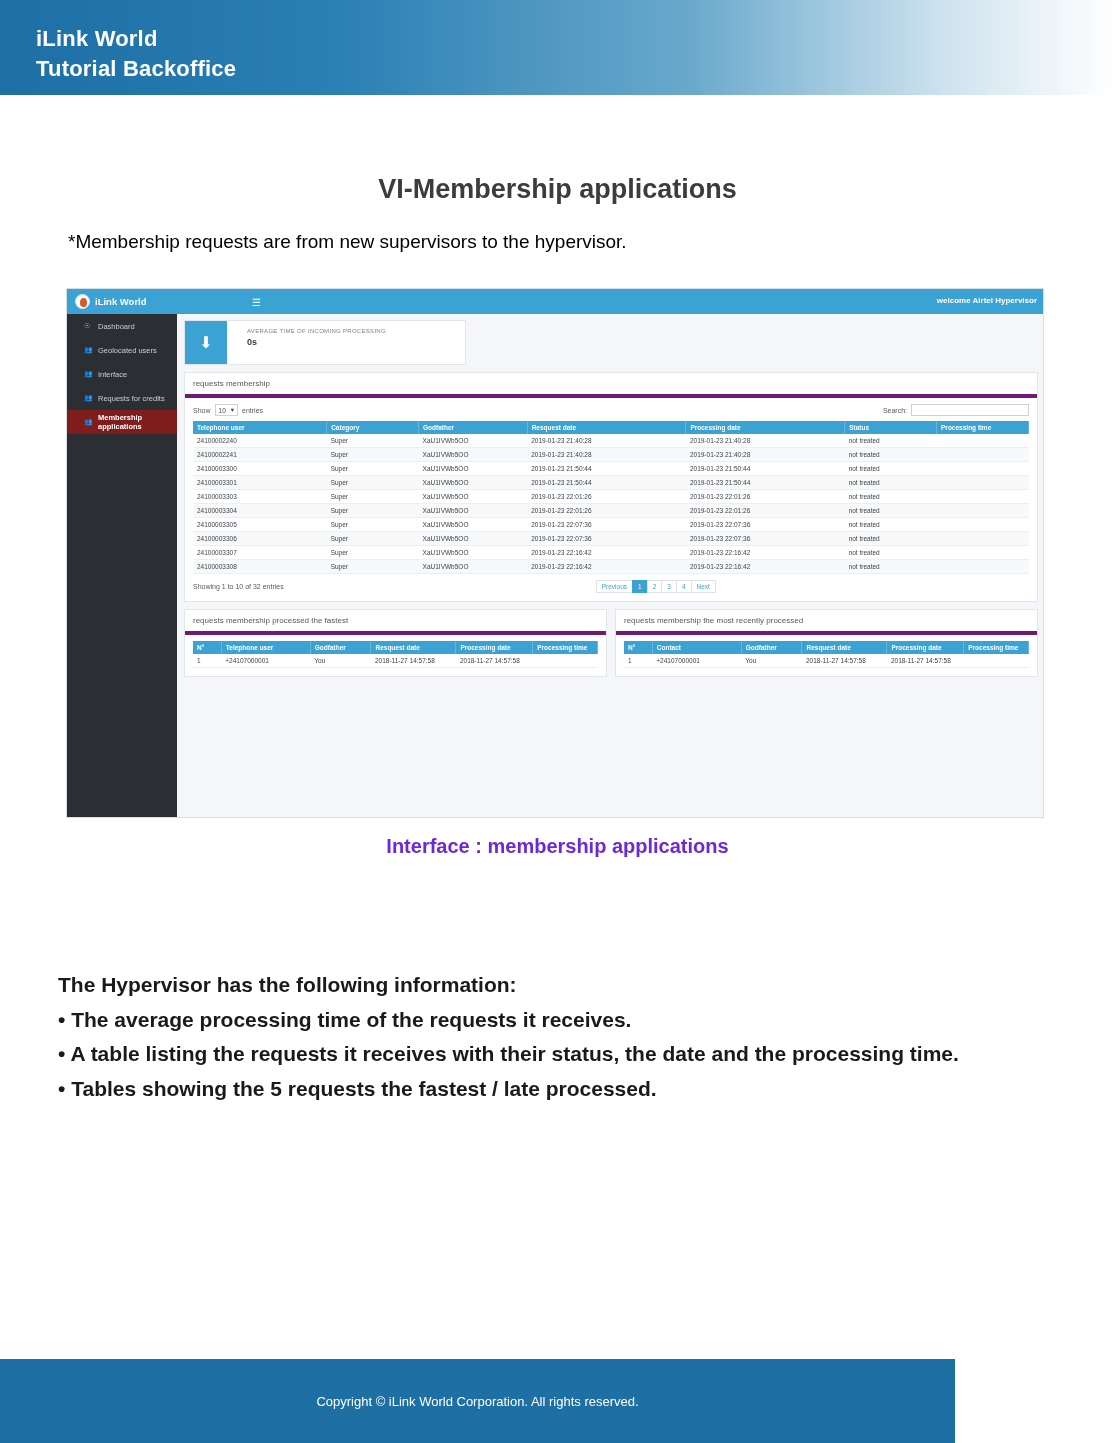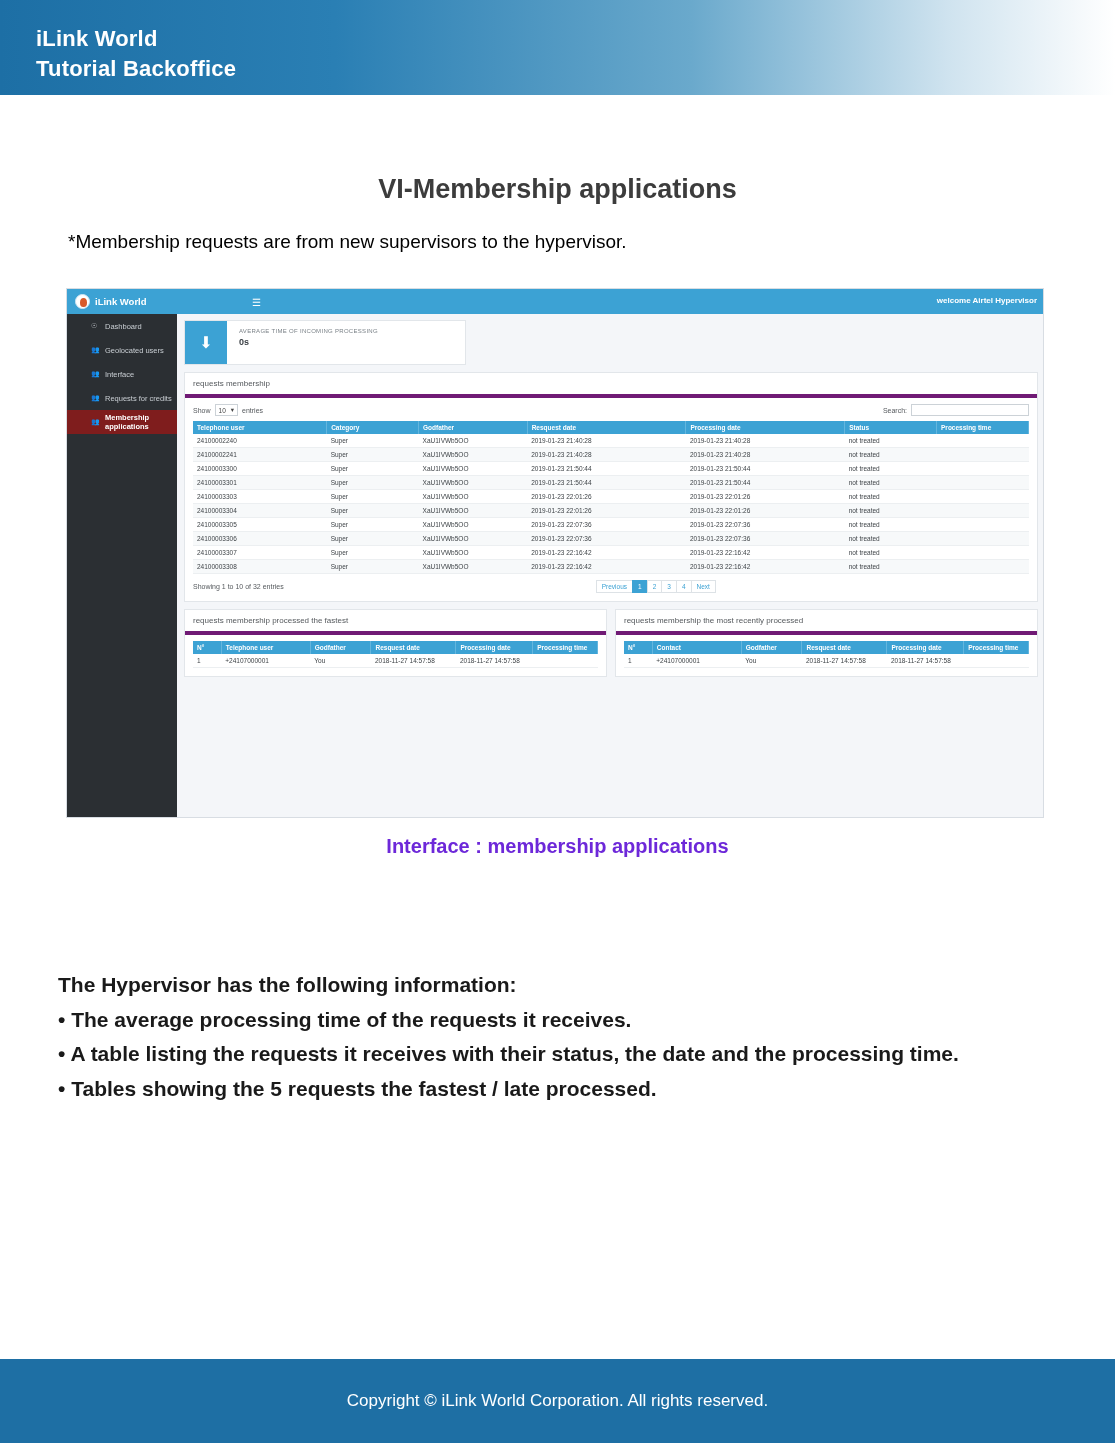--- a/index.html
+++ b/index.html
@@ -37,24 +37,24 @@
     position:absolute; top:835px; left:0; width:1115px;
     text-align:center; font-size:20px; font-weight:bold; color:#6d28d9;
   }
 
   .bullets {
     position:absolute; top:968px; left:58px; width:1010px;
     font-size:21px; font-weight:bold; color:#1a1a1a; line-height:1.65;
   }
 
   .footer {
-    position:absolute; left:0; bottom:0; width:1115px; height:84px;
+    position:absolute; left:0; bottom:0; width:955px; height:84px;
     background:#1e6fa4; color:#ffffff;
     display:flex; align-items:center; justify-content:center;
-    font-size:17px;
+    font-size:13px;
   }
   .footer-line-top { position:absolute; left:0; bottom:84px; width:1115px; height:3px; background:#ffffff; }
 
   
   .shot {
     position:absolute; left:66px; top:288px; width:978px; height:530px;
     background:#f4f6f9; border:1px solid #d8dde3; overflow:hidden;
     font-family:"Liberation Sans", sans-serif;
   }
   .shot .topbar {
@@ -81,40 +81,40 @@
   .shot .welcome {
     position:absolute; right:8px; top:7px; font-size:8px; font-weight:bold; color:#fff;
   }
 
   .shot .sidebar {
     position:absolute; left:0; top:25px; width:110px; height:505px;
     background:#2b2f33;
   }
   .shot .side-item {
     height:24px; display:flex; align-items:center; gap:6px;
-    padding-left:24px; color:#c9ced3; font-size:7.5px;
+    padding-left:17px; color:#c9ced3; font-size:7.5px;
   }
   .shot .side-item.active { background:#7f1d1d; color:#ffffff; font-weight:bold; }
   .shot .side-ico { font-size:7px; width:8px; color:#c9ced3; }
 
   .shot .content {
     position:absolute; left:110px; top:25px; width:868px; height:505px;
     background:#f4f6f9; padding:6px 7px;
   }
 
   .card { background:#ffffff; border:1px solid #e2e6ea; }
 
   .kpi {
     width:282px; height:45px; display:flex; align-items:stretch; margin-bottom:7px;
   }
   .kpi .kpi-ico {
     width:42px; background:#3ca2d4; color:#fff;
     display:flex; align-items:center; justify-content:center; font-size:16px;
   }
-  .kpi .kpi-body { padding:7px 0 0 12px; }
+  .kpi .kpi-body { padding:7px 0 0 20px; }
   .kpi .kpi-label { font-size:6px; color:#7b8288; letter-spacing:.3px; }
   .kpi .kpi-value { font-size:9px; font-weight:bold; color:#3a3f44; margin-top:3px; }
 
   .panel { margin-bottom:7px; }
   .panel-head {
     font-size:8px; color:#55595d; padding:6px 8px; border-bottom:4px solid #701a75;
   }
   .panel-body { padding:6px 8px 8px 8px; }
 
   .tbl-controls { display:flex; align-items:center; justify-content:space-between; margin-bottom:5px; }

